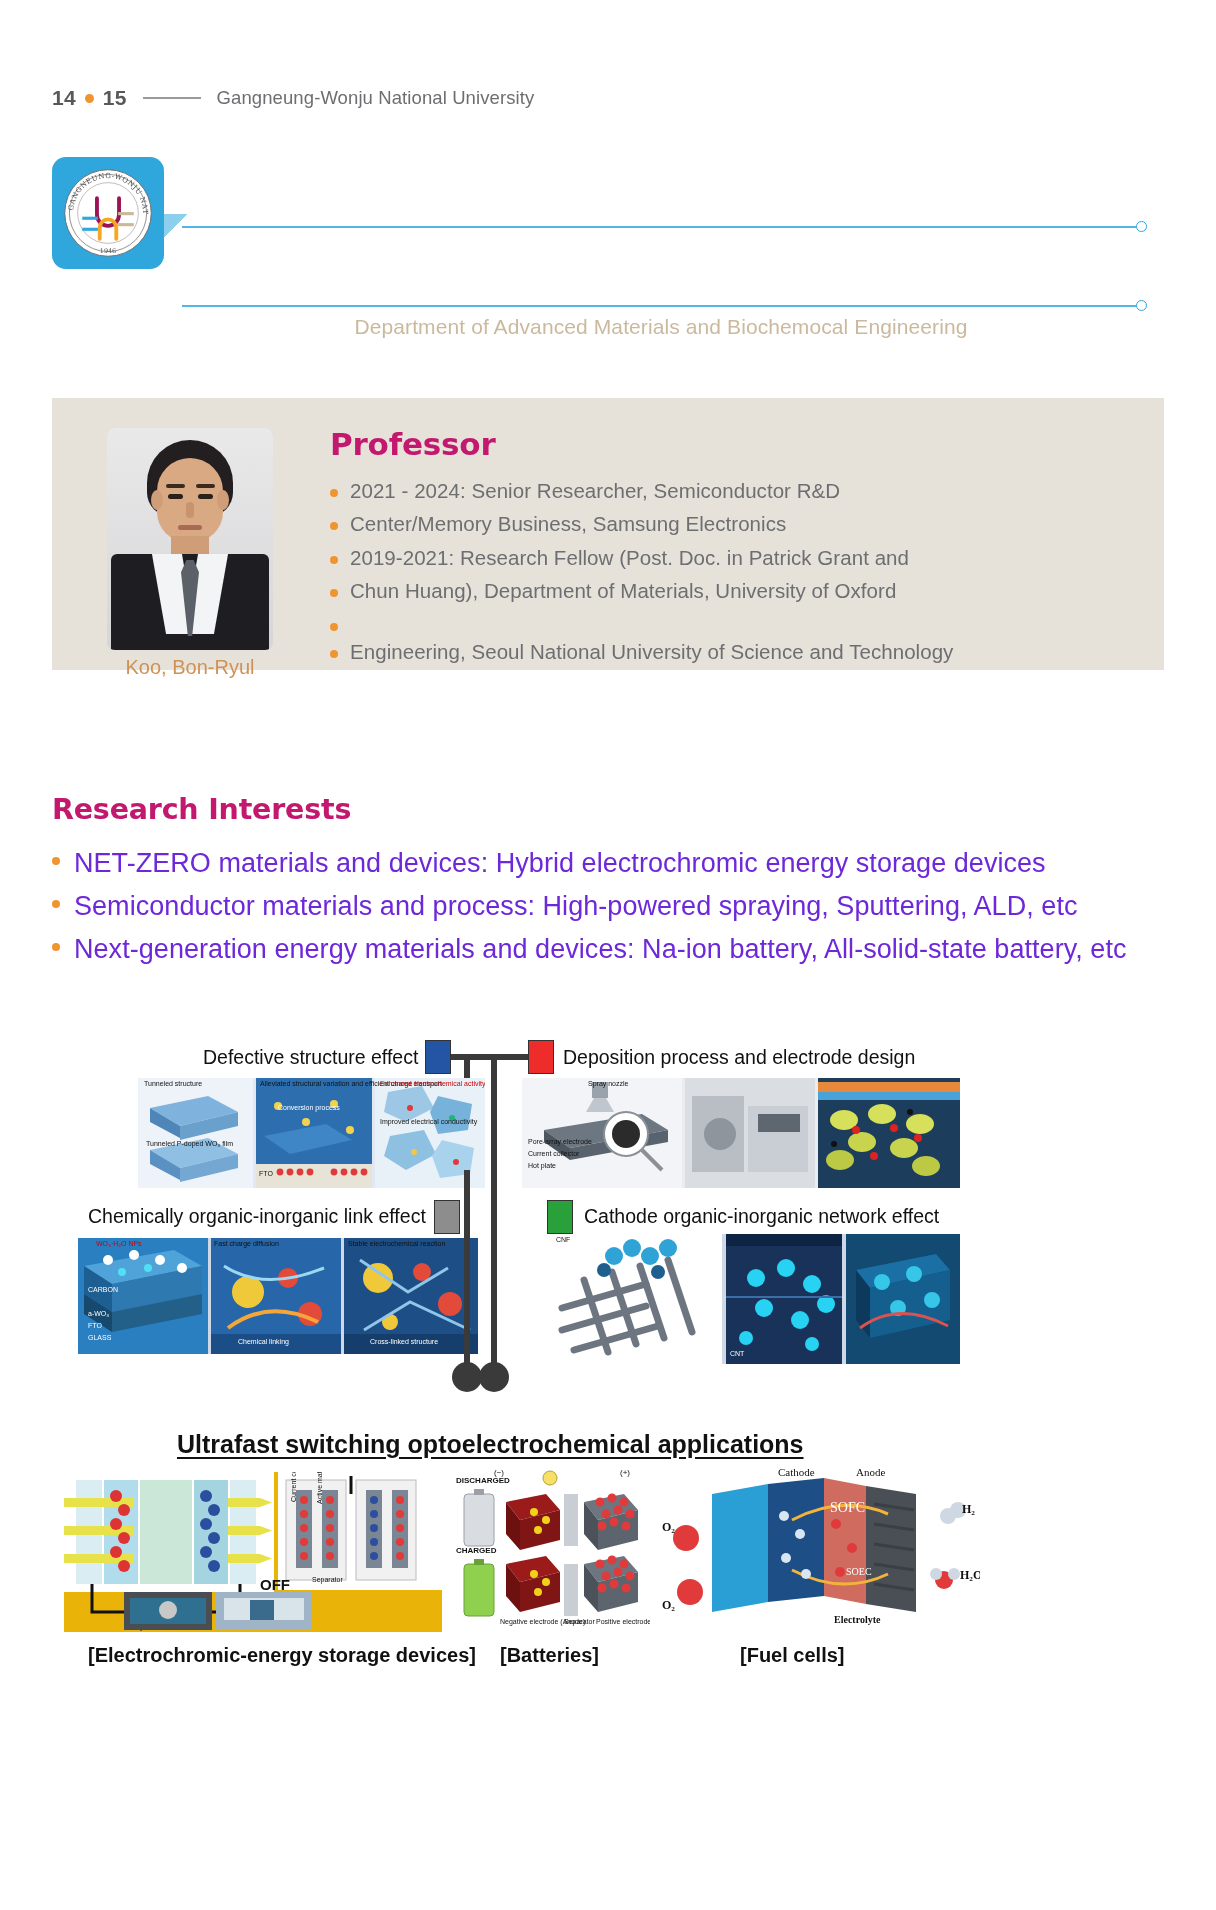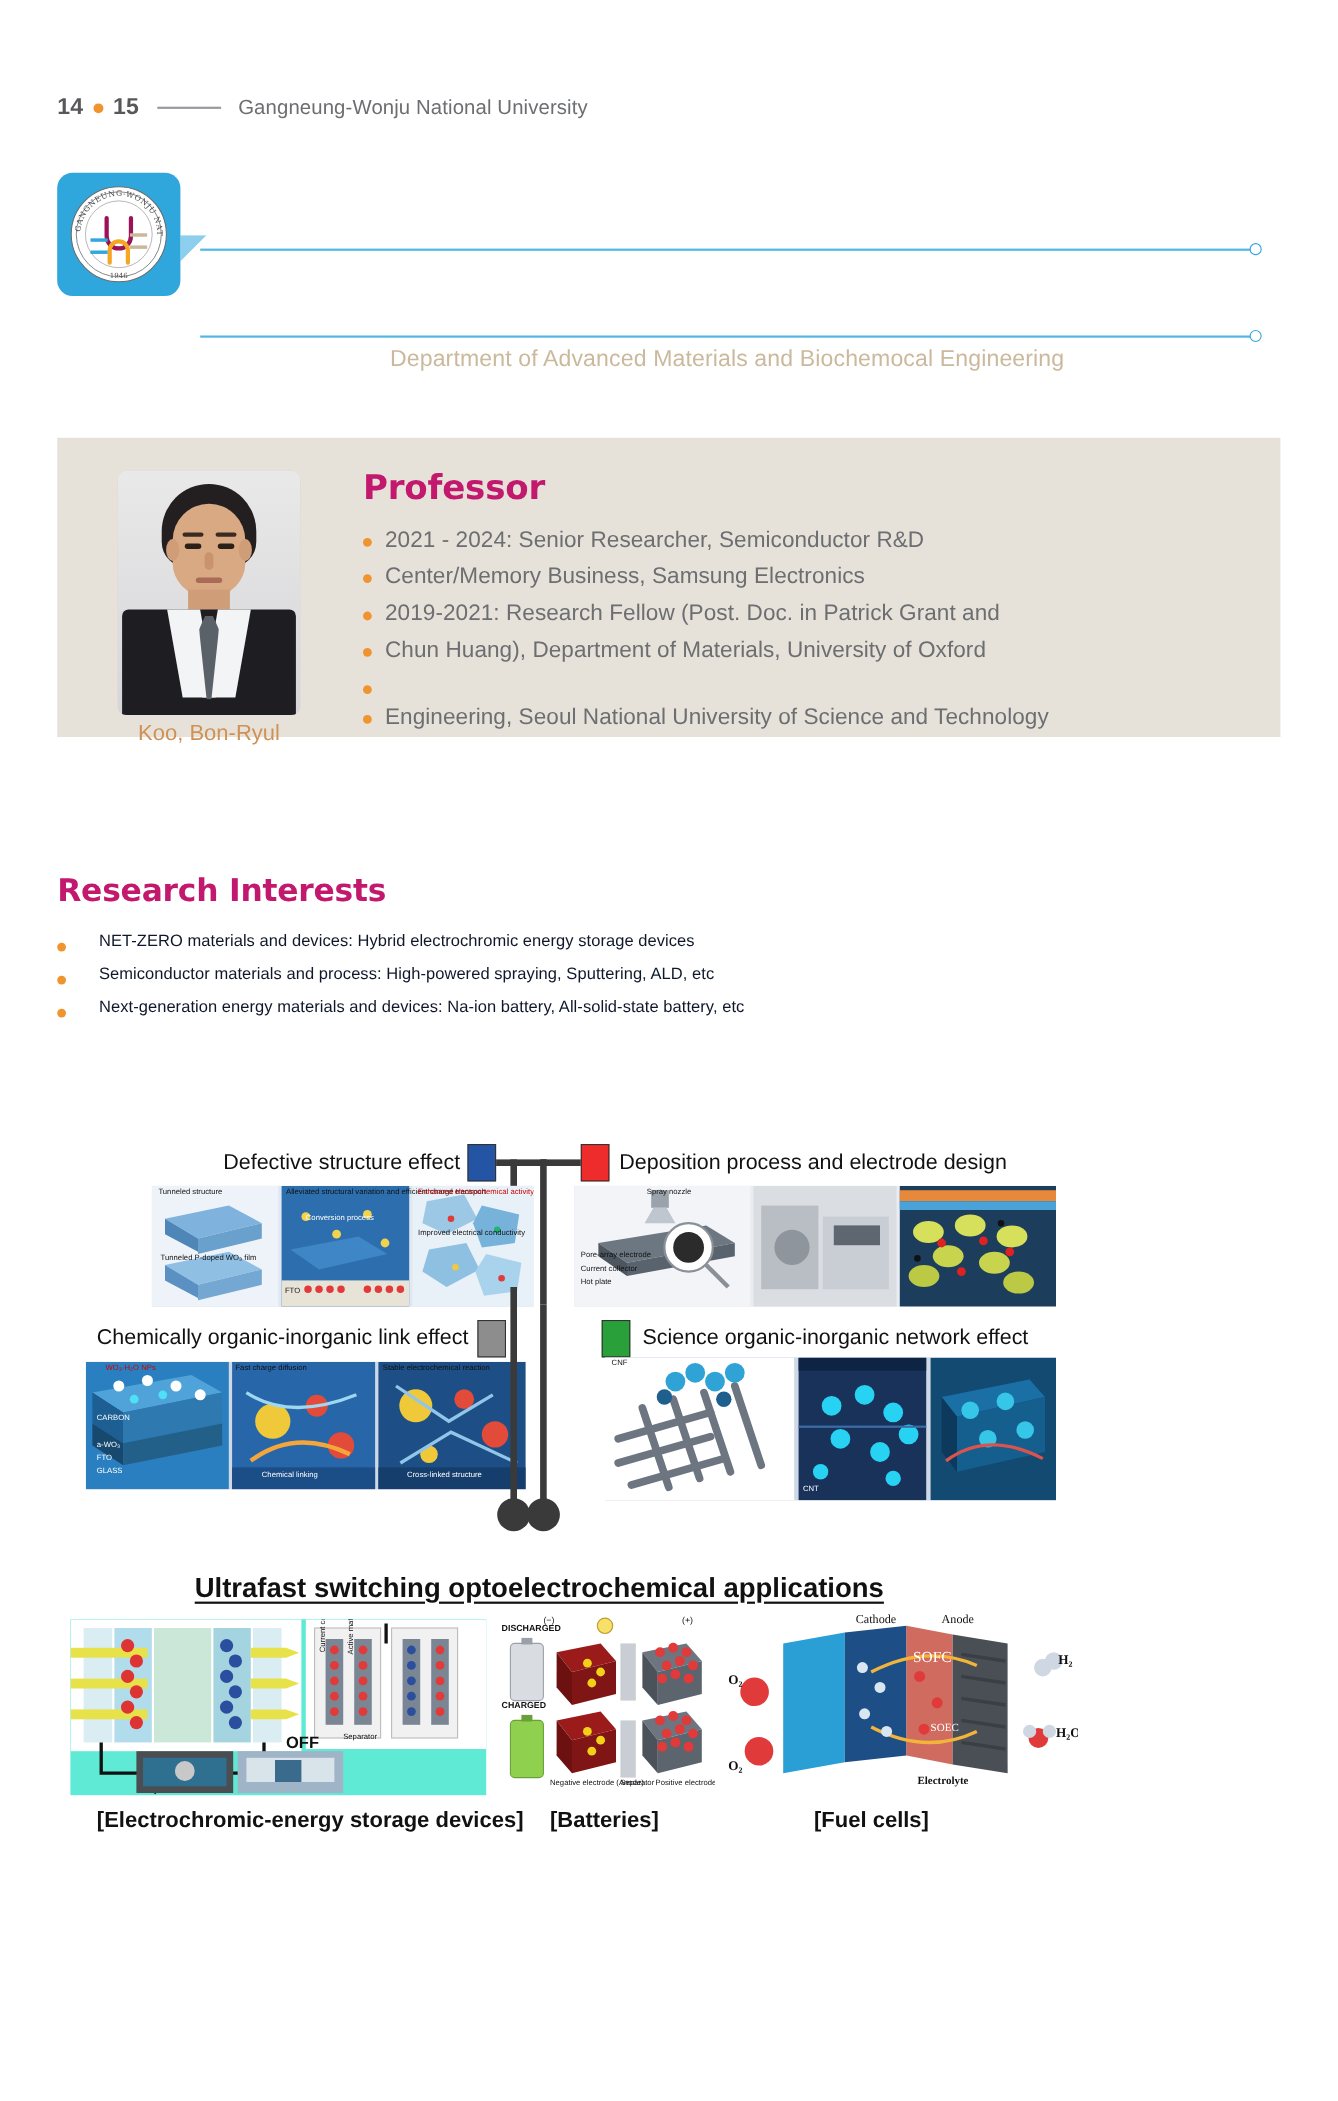--- a/index.html
+++ b/index.html
@@ -109,21 +109,21 @@
 
   
   .ri-head {
     position:absolute; left: 52px; top: 793px;
     font-size: 28.5px; font-weight: 700; color:#c2186d;
     font-family:"DejaVu Sans", sans-serif; letter-spacing:-.2px;
   }
   .ri-list { position:absolute; left: 52px; top: 848px; width: 1100px; }
   .ri-list .bline { margin-bottom: 13px; }
   .ri-list .bdot { width: 8px; height:8px; margin: 9px 14px 0 0; }
-  .ri-list .btxt { font-size: 15px; color:#0f172a;margin-left:16px; }
+  .ri-list .btxt { font-size: 27px; color:#6d28d9; }
 
   
   .figure { position:absolute; left: 60px; top: 1000px; width: 1100px; height: 700px; }
   .fig-label {
     position:absolute; font-size: 19.5px; color:#111;
     font-family:"Liberation Sans", sans-serif; white-space:nowrap;
   }
   .sq { position:absolute; width: 26px; height: 34px; border:1px solid #333; }
   .sq.blue { background:#2455a4; }
   .sq.red  { background:#ee2c2c; }
@@ -353,21 +353,21 @@
       <span class="tinylabel" style="left:66px; top:2px;">Spray nozzle</span>
       <span class="tinylabel" style="left:6px; top:60px;">Pore-array electrode</span>
       <span class="tinylabel" style="left:6px; top:72px;">Current collector</span>
       <span class="tinylabel" style="left:6px; top:84px;">Hot plate</span>
     </div>
 
     <div class="fig-label" style="left:28px; top:205px;">Chemically organic-inorganic link effect</div>
     <div class="sq gray" style="left:374px; top:200px;"></div>
 
     <div class="sq green" style="left:487px; top:200px;"></div>
-    <div class="fig-label" style="left:524px; top:205px;">Science organic-inorganic network effect</div>
+    <div class="fig-label" style="left:524px; top:205px;">Cathode organic-inorganic network effect</div>
 
     <div class="panelimg" style="left:18px; top:238px; width:400px; height:116px;">
       <svg viewBox="0 0 400 116" style="width:400px;height:116px;display:block">
         <rect x="0" y="0" width="130" height="116" fill="#2a7fc1"></rect>
         <polygon points="6,28 96,12 124,28 34,46" fill="#4fa3d8"></polygon>
         <polygon points="6,28 6,56 34,74 34,46" fill="#1e5f93"></polygon>
         <polygon points="34,46 124,28 124,56 34,74" fill="#2e7ab0"></polygon>
         <polygon points="6,56 6,76 34,94 34,74" fill="#17496f"></polygon>
         <polygon points="34,74 124,56 124,76 34,94" fill="#236089"></polygon>
         <circle cx="30" cy="22" r="5" fill="#ffffff"></circle>
@@ -446,21 +446,21 @@
       <span class="tinylabel w" style="left:180px; top:116px;">CNT</span>
     </div>
 
     <div class="connector" style="left:404px; top:170px; width:6px; height:200px;"></div>
     <div class="connector" style="left:431px; top:186px; width:6px; height:184px;"></div>
     <div style="position:absolute; left:392px; top:362px; width:30px; height:30px; background:#3a3a3a; border-radius:50%;"></div>
     <div style="position:absolute; left:419px; top:362px; width:30px; height:30px; background:#3a3a3a; border-radius:50%;"></div>
 
     <div class="fig-title" style="left:117px; top:430px;">Ultrafast switching optoelectrochemical applications</div>
 
-    <div class="panelimg" style="left:4px; top:472px; width:378px; height:160px; background:#5eead4;">
+    <div class="panelimg" style="left:4px; top:472px; width:378px; height:160px; background:#eab308;">
       <svg viewBox="0 0 378 160" style="width:378px;height:160px;display:block">
         <rect x="0" y="0" width="210" height="120" fill="#ffffff"></rect>
         <rect x="12" y="8" width="26" height="104" fill="#cfe9f0" opacity=".8"></rect>
         <rect x="40" y="8" width="34" height="104" fill="#9dd3e6" opacity=".8"></rect>
         <rect x="76" y="8" width="52" height="104" fill="#b9dfc9" opacity=".75"></rect>
         <rect x="130" y="8" width="34" height="104" fill="#8fc9d9" opacity=".8"></rect>
         <rect x="166" y="8" width="26" height="104" fill="#cfe9f0" opacity=".8"></rect>
         <g fill="#e8e24a">
           <rect x="0" y="26" width="70" height="9"></rect>
             <rect x="0" y="54" width="70" height="9"></rect>

